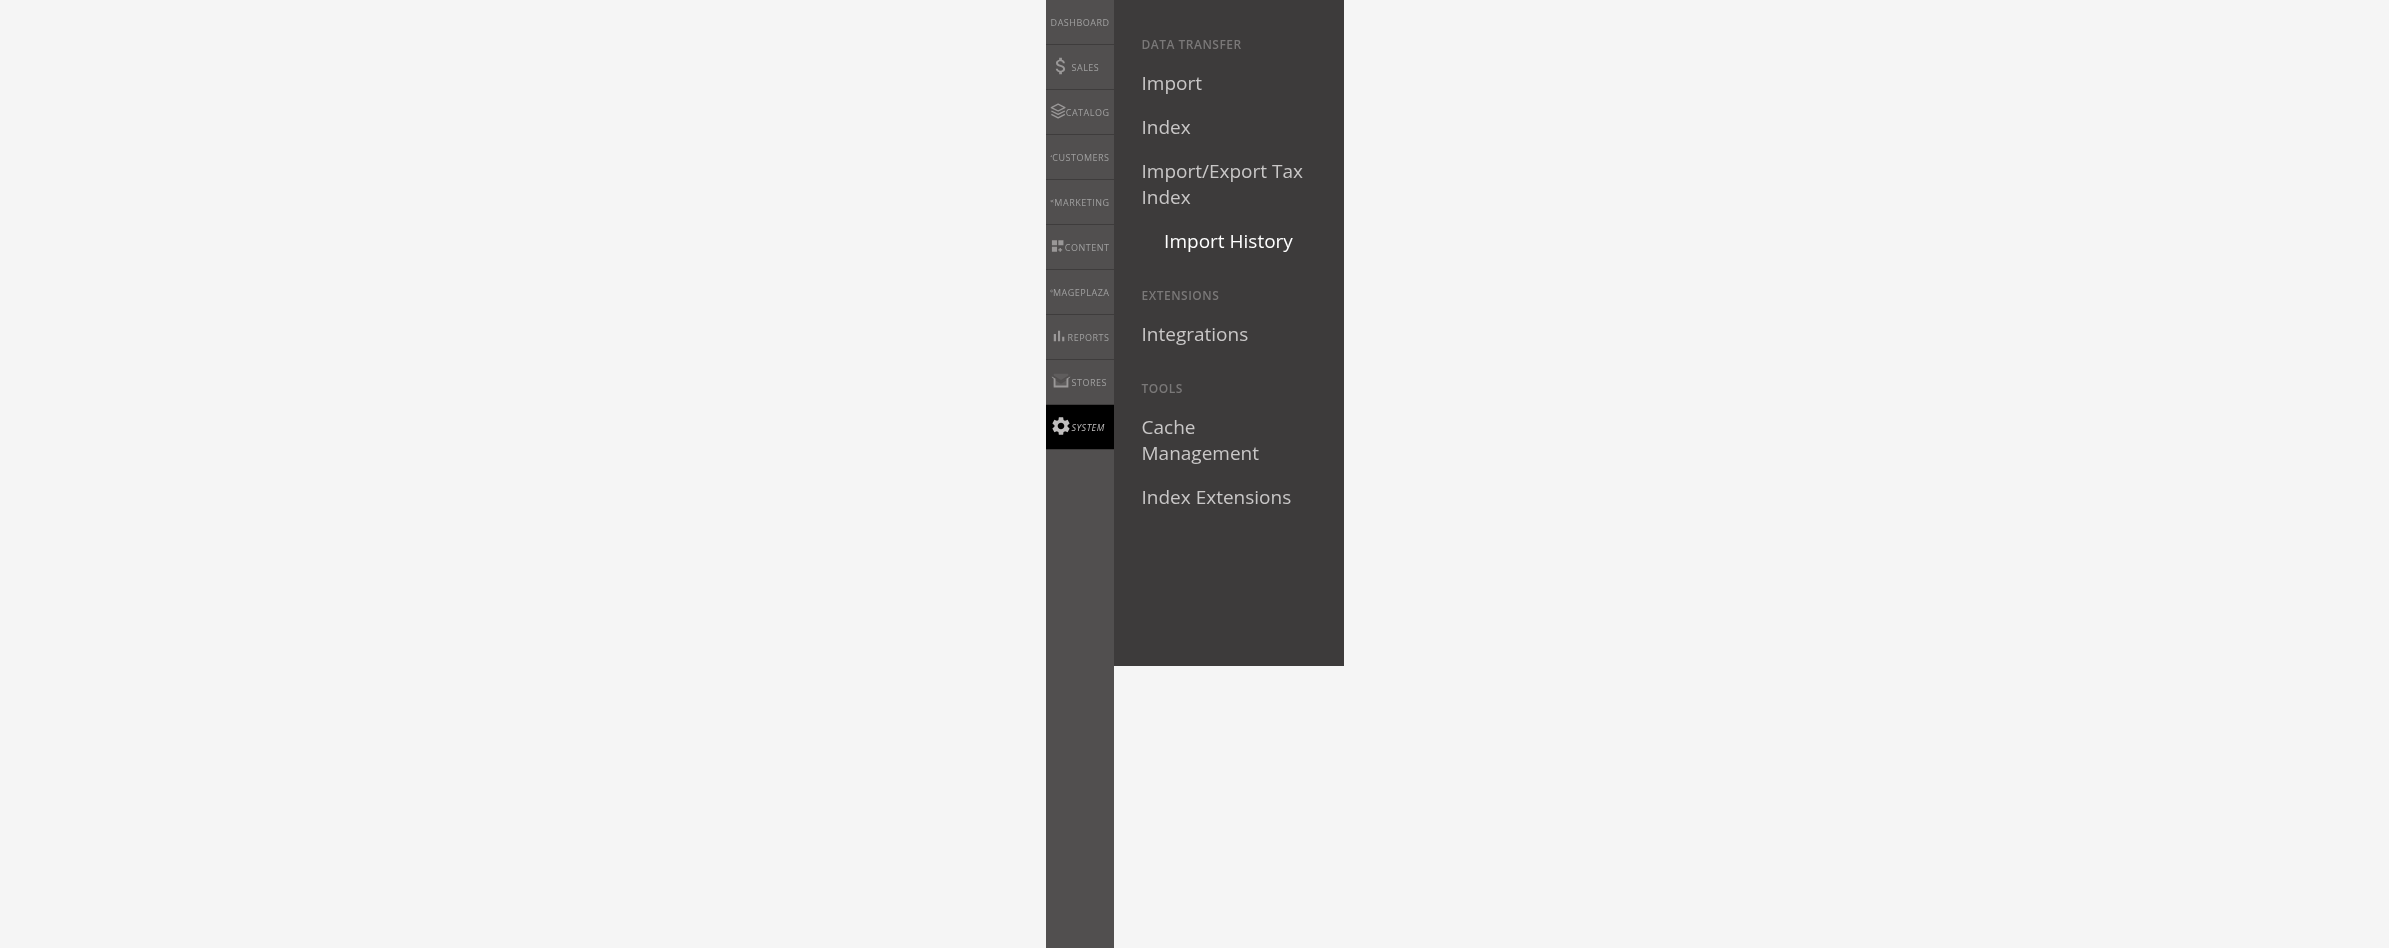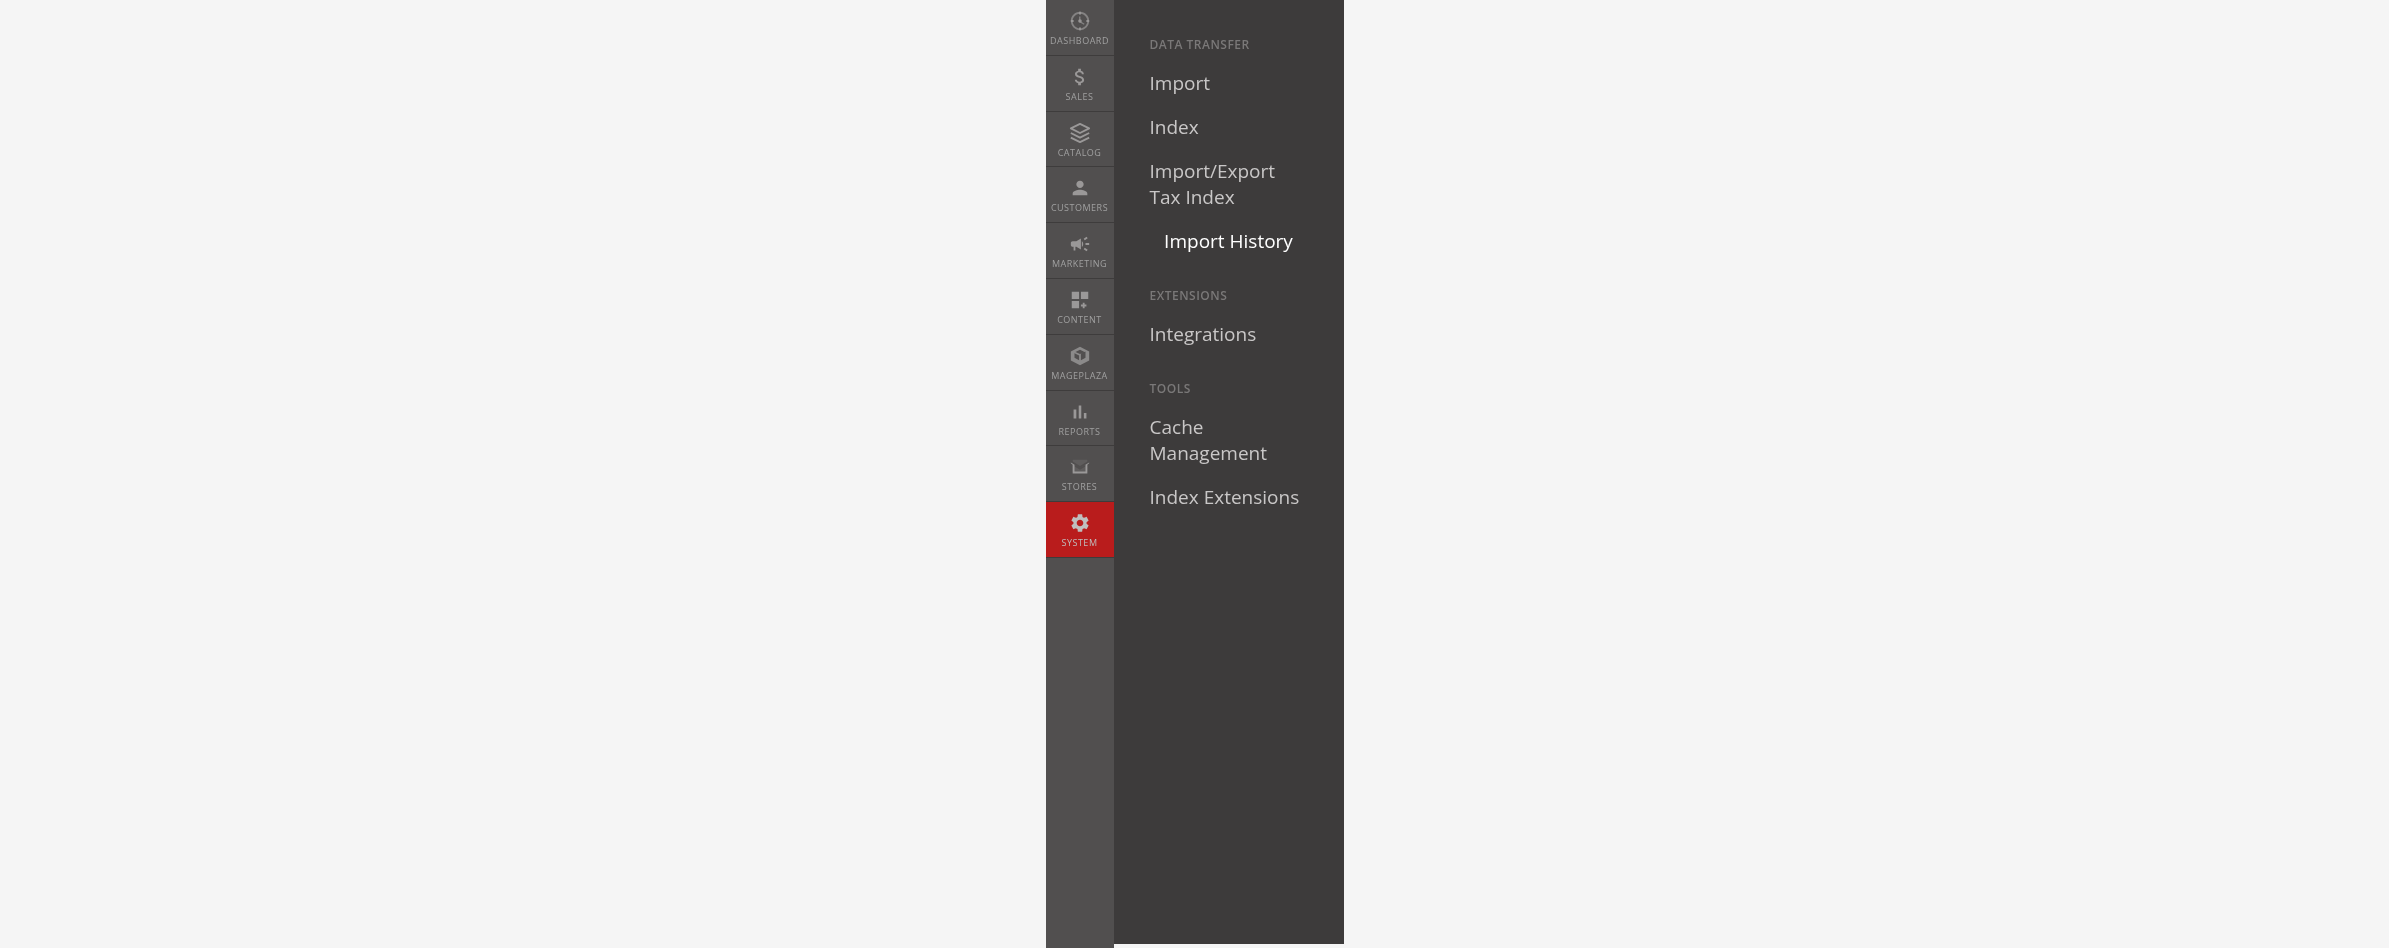--- a/index.html
+++ b/index.html
@@ -24,49 +24,50 @@
       display: flex;
       flex-direction: column;
       align-items: center;
       padding-top: 0;
       flex-shrink: 0;
     }
 
     .nav-item {
       width: 100%;
       display: flex;
-      flex-direction: column;
+      flex-direction: row;
       align-items: center;
       padding: 10px 4px 8px;
       cursor: pointer;
       color: #b0aeae;
       text-decoration: none;
       border-bottom: 1px solid #3e3c3c;
     }
 
     .nav-item.active {
-      background: #b91c1c;
+      background: #000000;
       color: #e0e0e0;
+      font-style: italic;
     }
 
     .nav-item .nav-label {
       font-size: 9px;
       text-transform: uppercase;
       letter-spacing: 0.5px;
       text-align: center;
       line-height: 1.2;
       color: #a0a0a0;
     }
 
     .submenu-panel {
       width: 230px;
       background: #3d3b3b;
-      height: 944px;
+      height: 666px;
       flex-shrink: 0;
-      padding: 20px 12px;
+      padding: 20px 4px;
       overflow-y: auto;
     }
 
     .submenu-section-title {
       color: #7a7878;
       font-size: 12px;
       font-weight: 600;
       text-transform: uppercase;
       letter-spacing: 0.5px;
       padding: 16px 24px 8px;

